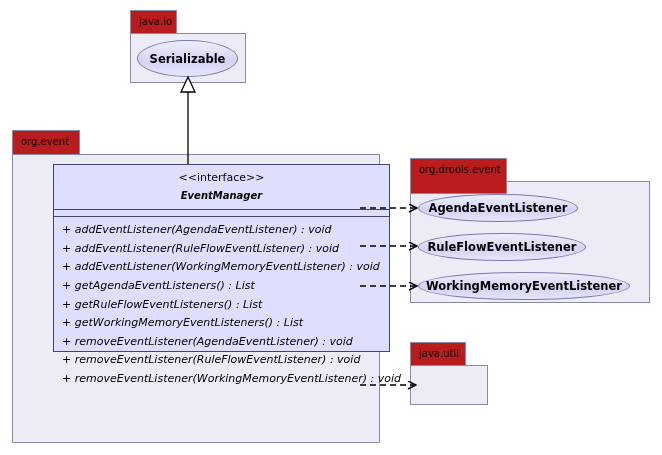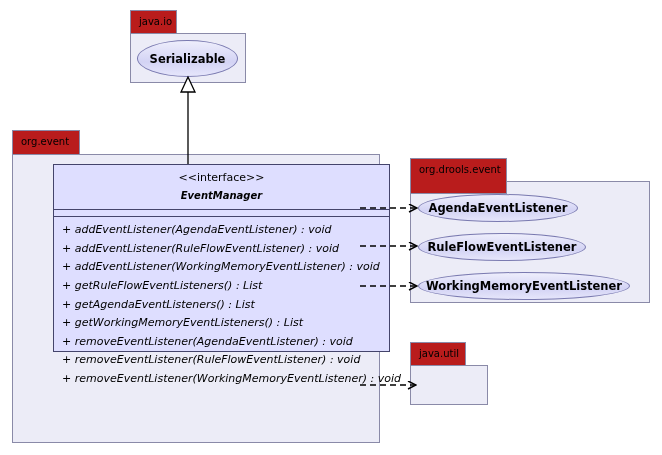--- a/index.html
+++ b/index.html
@@ -164,25 +164,25 @@
       <div class="method-row">
         <span class="vis">+</span>
         <span class="sig">addEventListener(RuleFlowEventListener) : void</span>
       </div>
       <div class="method-row">
         <span class="vis">+</span>
         <span class="sig">addEventListener(WorkingMemoryEventListener) : void</span>
       </div>
       <div class="method-row">
         <span class="vis">+</span>
+        <span class="sig">getAgendaEventListeners() : List</span>
+      </div>
+      <div class="method-row">
+        <span class="vis">+</span>
         <span class="sig">getRuleFlowEventListeners() : List</span>
-      </div>
-      <div class="method-row">
-        <span class="vis">+</span>
-        <span class="sig">getAgendaEventListeners() : List</span>
       </div>
       <div class="method-row">
         <span class="vis">+</span>
         <span class="sig">getWorkingMemoryEventListeners() : List</span>
       </div>
       <div class="method-row">
         <span class="vis">+</span>
         <span class="sig">removeEventListener(AgendaEventListener) : void</span>
       </div>
       <div class="method-row">

